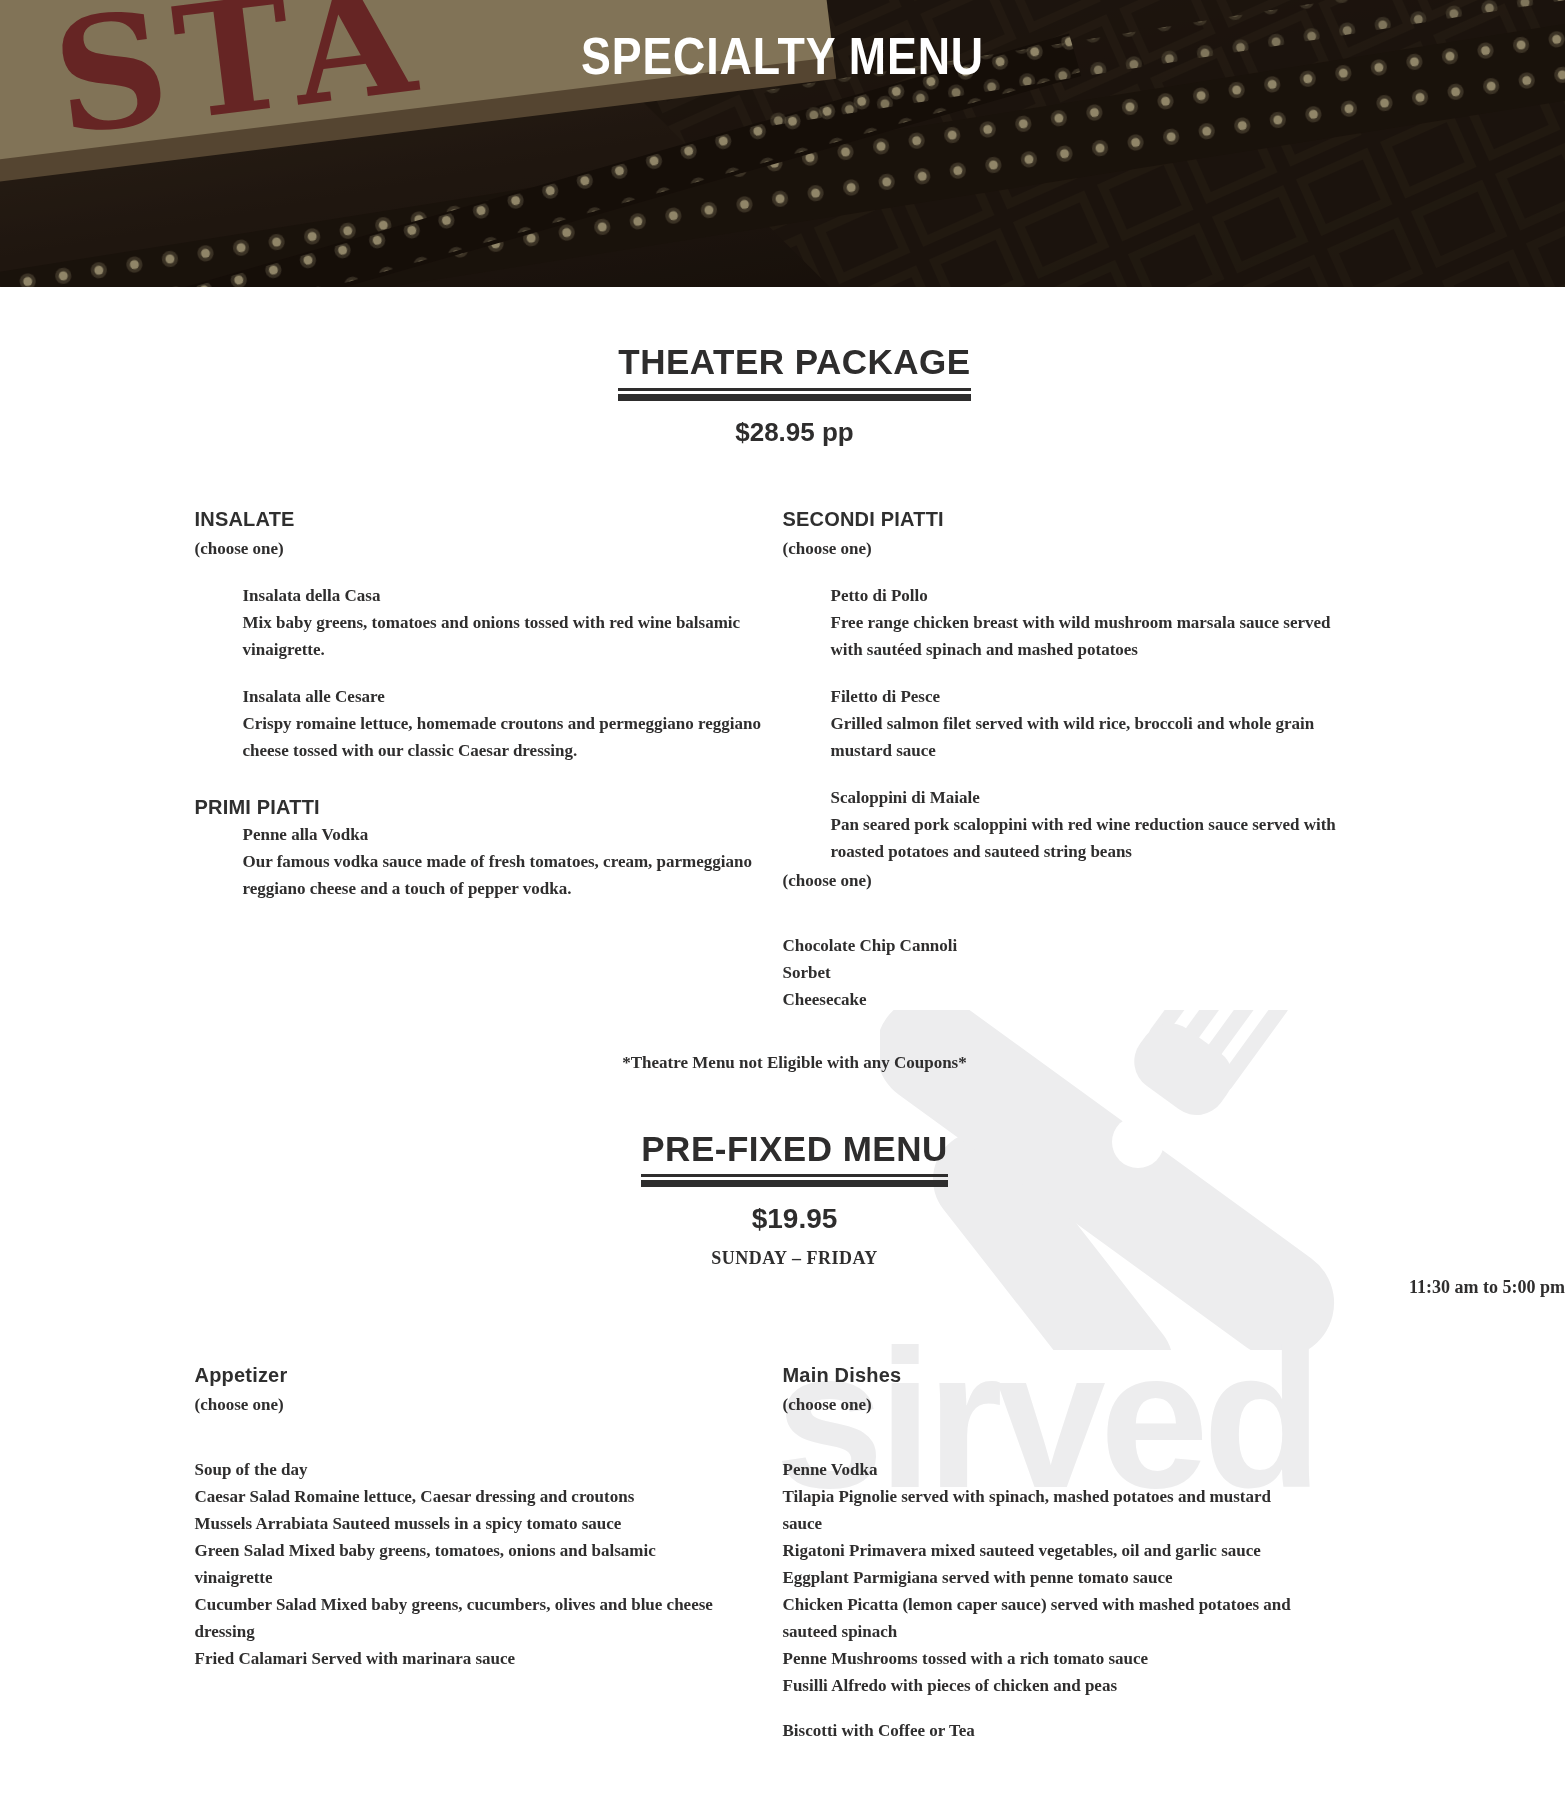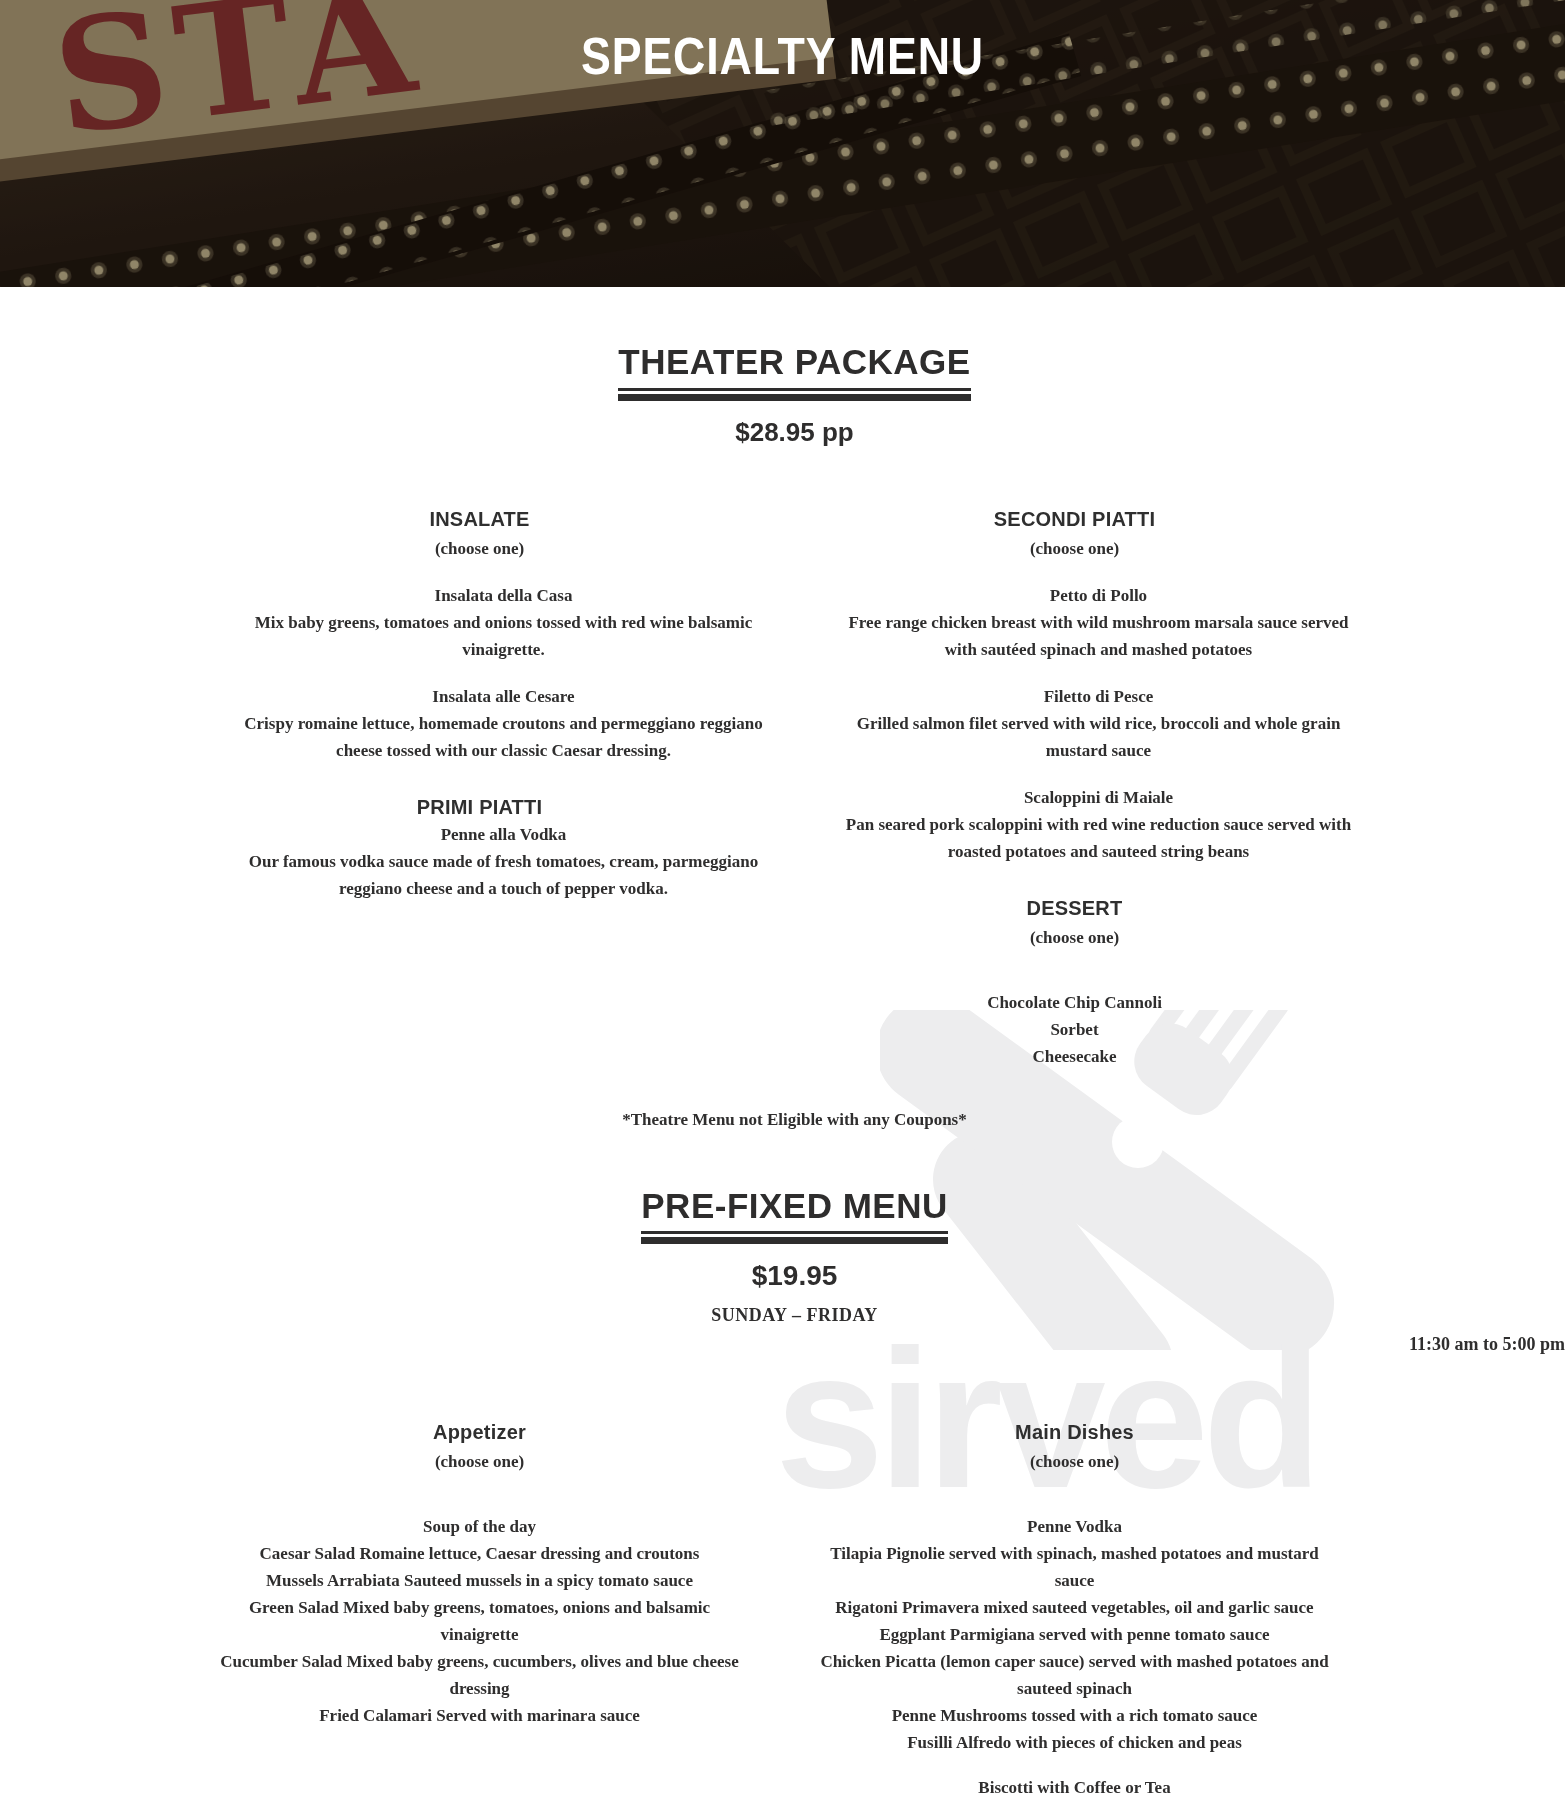--- a/index.html
+++ b/index.html
@@ -48,21 +48,21 @@
   .rule-thick{height:7px;background:#2e2d2d;margin-top:3px;}
   .price-lg{
     font-family:"Liberation Sans", sans-serif;font-weight:800;
     font-size:26px;color:#2e2d2d;margin-top:16px;
   }
   .price-lg2{font-size:28px;margin-top:16px;}
   .sub-days{font-size:18px;letter-spacing:.5px;margin-top:9px;line-height:29px;}
   .sub-hours{font-size:18px;line-height:29px;text-align:right;}
   .cols{
     width:1176px;margin:58px auto 0;
-    display:grid;grid-template-columns:1fr 1fr;column-gap:0;text-align:center;
+    display:grid;grid-template-columns:1fr 1fr;column-gap:0;
   }
   .cols2{margin-top:60px;}
   .col-left{padding-right:18px;}
   .col-right{padding-right:4px;}
   .sec-header{
     font-family:"Liberation Sans", sans-serif;font-weight:700;
     font-size:20px;color:#2f2f2f;letter-spacing:.2px;line-height:27px;
   }
   .sec-header.mt{margin-top:30px;}
   .choose{font-size:17px;line-height:27px;margin-top:2px;}
@@ -194,21 +194,20 @@
           <div class="dish-name">Filetto di Pesce</div>
           <div class="dish-desc">Grilled salmon filet served with wild rice, broccoli and whole grain
 mustard sauce</div>
         </div>
         <div class="dish">
           <div class="dish-name">Scaloppini di Maiale</div>
           <div class="dish-desc">Pan seared pork scaloppini with red wine reduction sauce served with
 roasted potatoes and sauteed string beans</div>
         </div>
 
-        <div class="sec-header mt">DESSERT</div>
         <div class="choose">(choose one)</div>
         <div class="plain-list">
           <div class="plain-line">Chocolate Chip Cannoli</div>
           <div class="plain-line">Sorbet</div>
           <div class="plain-line">Cheesecake</div>
         </div>
       </div>
     </div>
 
     <div class="center note">*Theatre Menu not Eligible with any Coupons*</div>

